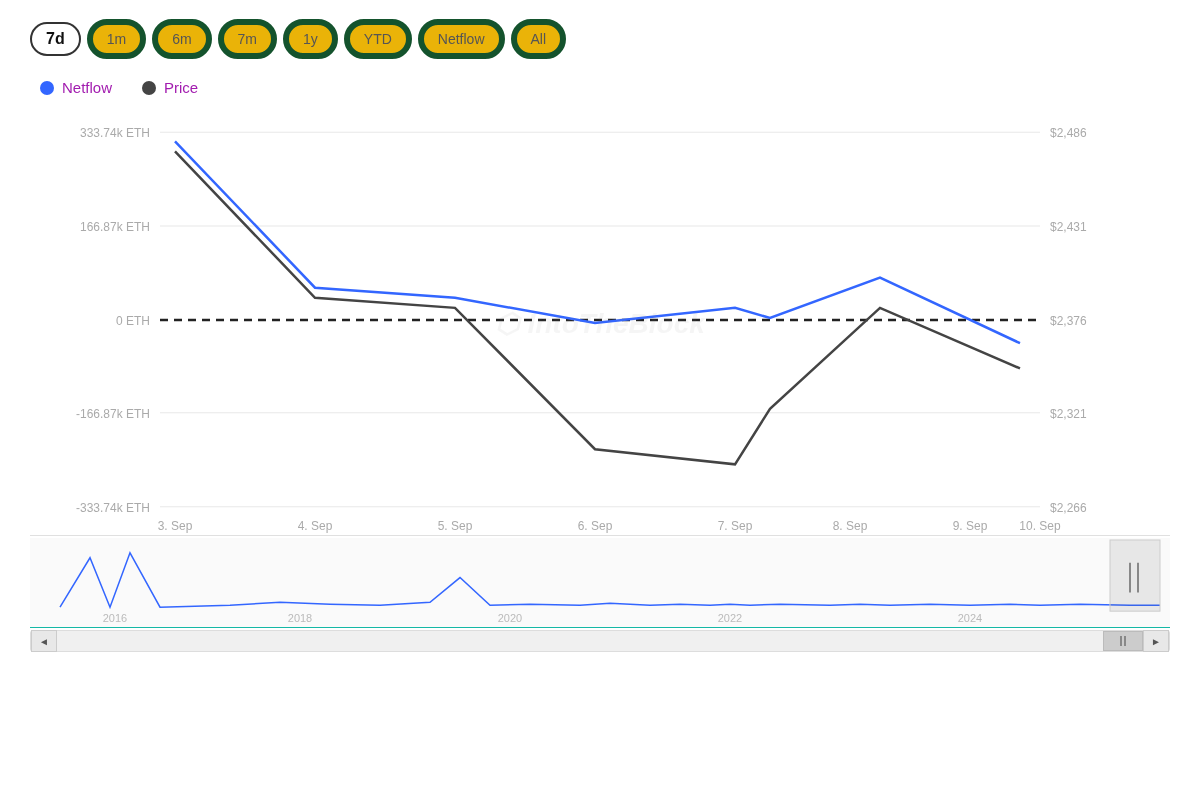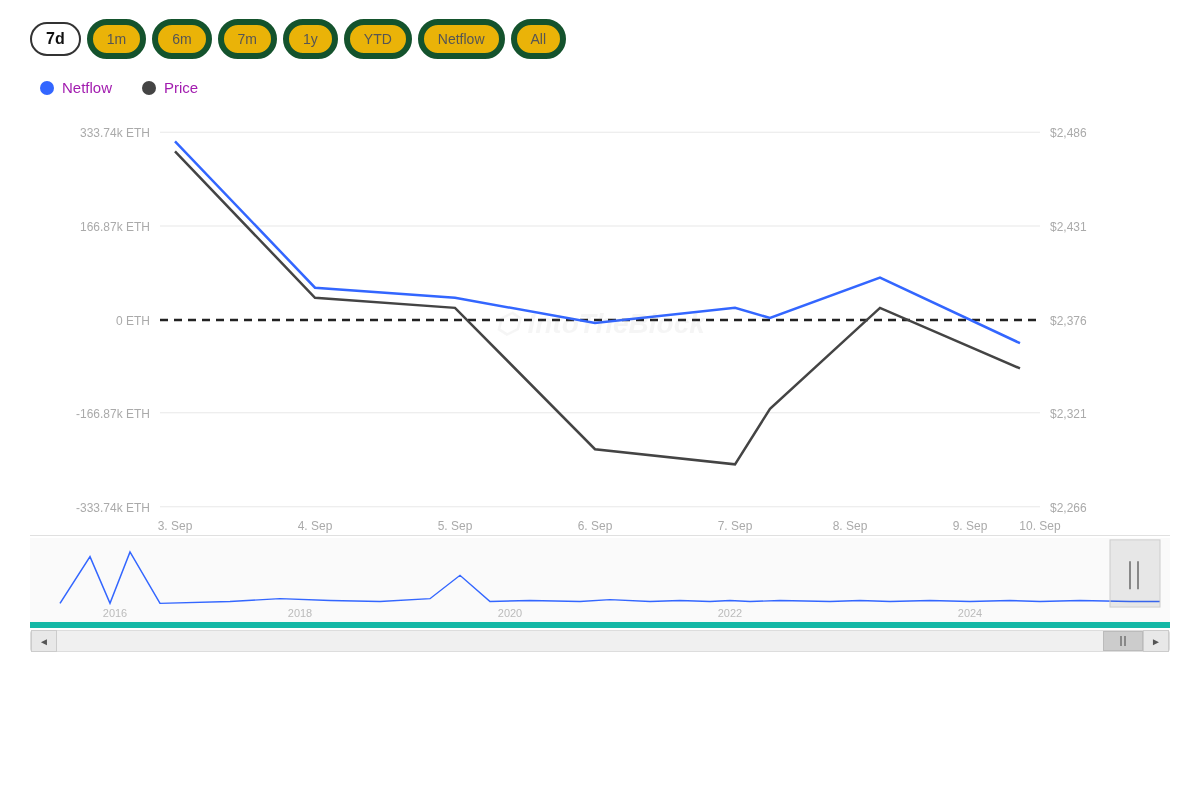--- a/index.html
+++ b/index.html
@@ -90,21 +90,21 @@
 
     .chart-svg {
       width: 100%;
       height: 100%;
     }
 
     
     .mini-chart-container {
       height: 90px;
       position: relative;
-      border-bottom: 6px solid #14b8a6;
+      border-bottom: 1px solid #14b8a6;
       margin-top: 2px;
       text-align: right;
     }
 
     .mini-chart-svg {
       width: 100%;
       height: 100%;
     }
 
     

